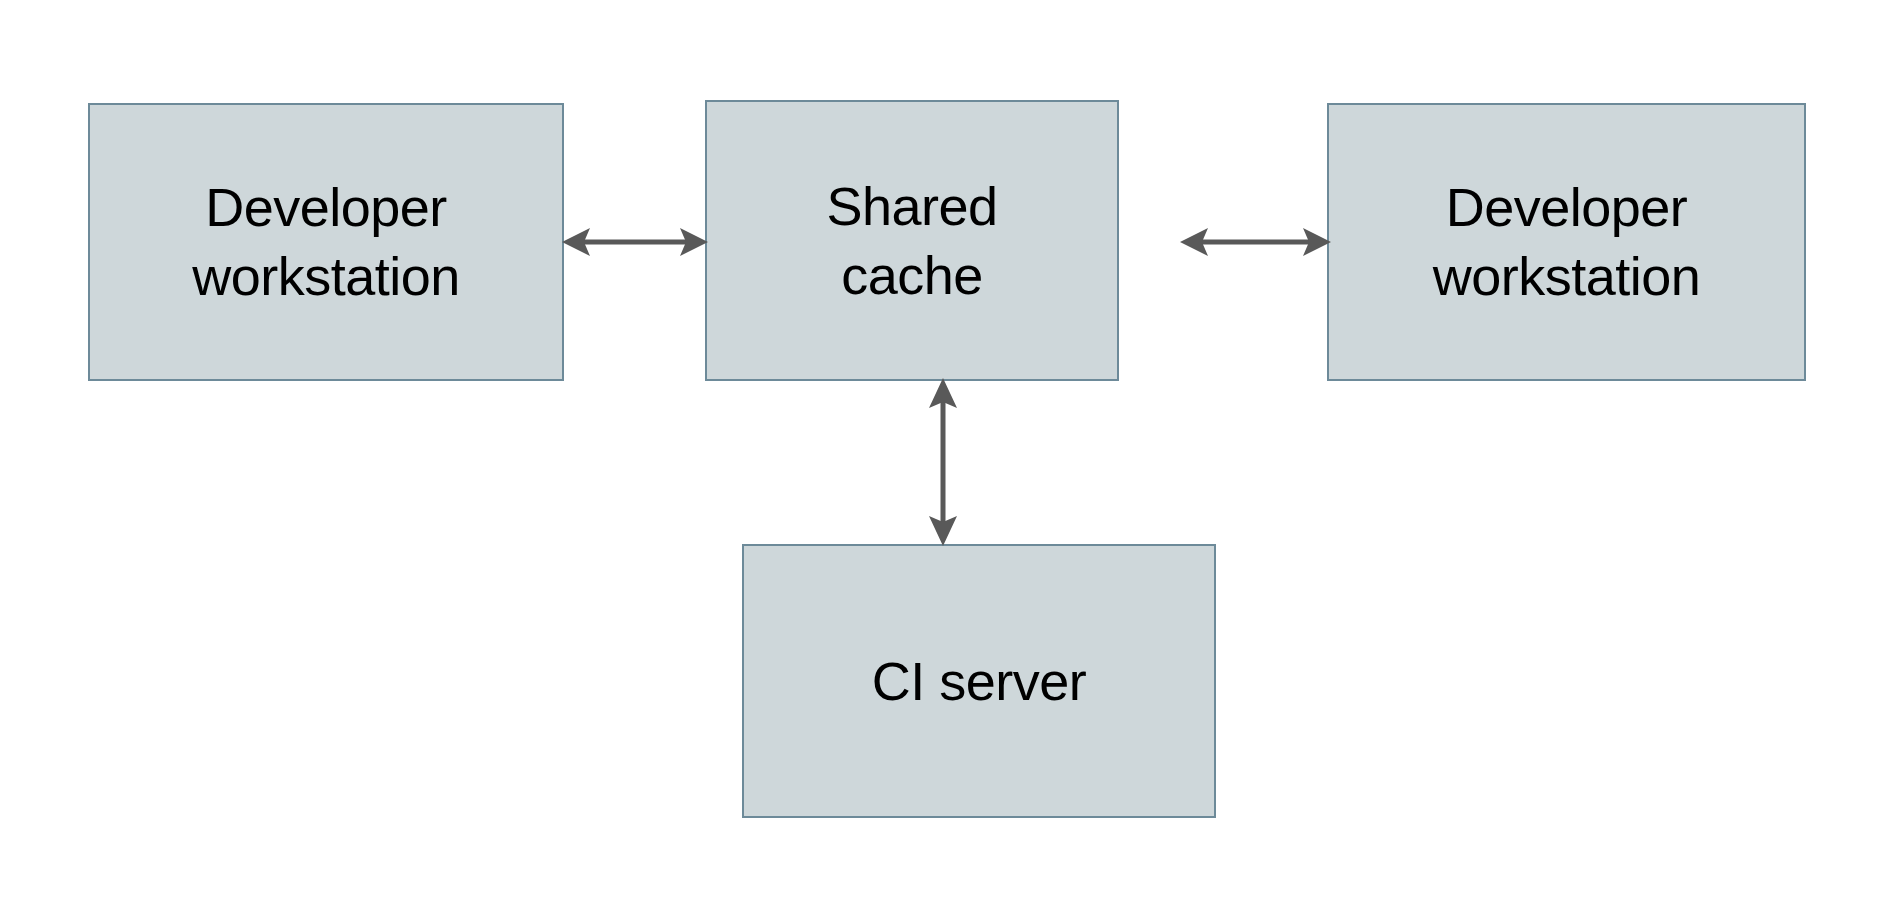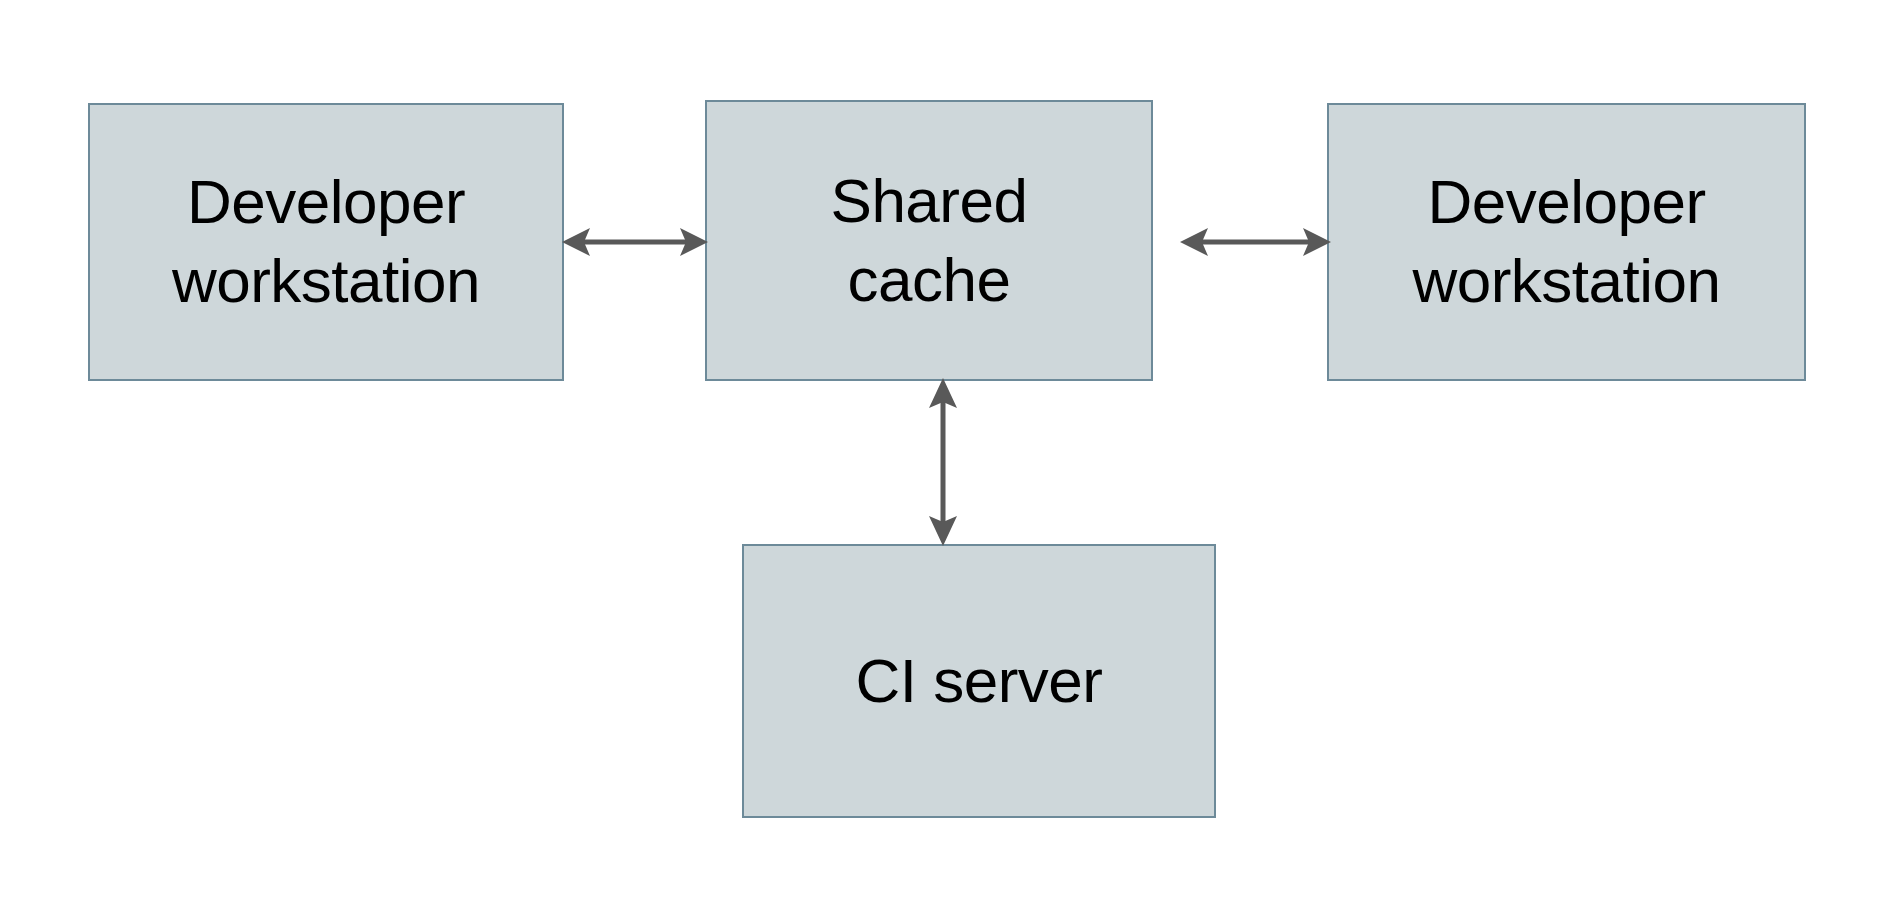--- a/index.html
+++ b/index.html
@@ -23,30 +23,30 @@
     box-sizing: border-box;
     background: #ced7da;
     border: 2px solid #6d8a99;
     display: flex;
     align-items: center;
     justify-content: center;
     text-align: center;
   }
   .node-label {
     font-family: "Liberation Sans", sans-serif;
-    font-size: 62px;
+    font-size: 54px;
     line-height: 1.27;
     color: #000000;
     letter-spacing: -0.5px;
     white-space: pre-line;
     padding: 0 8px;
   }
   
   #node-dev-left   { left: 88px;   top: 103px; width: 476px; height: 278px; }
-  #node-shared     { left: 705px;  top: 100px; width: 448px; height: 281px; }
+  #node-shared     { left: 705px;  top: 100px; width: 414px; height: 281px; }
   #node-dev-right  { left: 1327px; top: 103px; width: 479px; height: 278px; }
   #node-ci         { left: 742px;  top: 544px; width: 474px; height: 274px; }
 
   .connector {
     position: absolute;
     overflow: visible;
   }
   #connector-left   { left: 560px;  top: 206px; width: 150px; height: 72px; }
   #connector-right  { left: 1178px; top: 206px; width: 155px; height: 72px; }
   #connector-bottom { left: 907px;  top: 376px; width: 72px;  height: 172px; }

